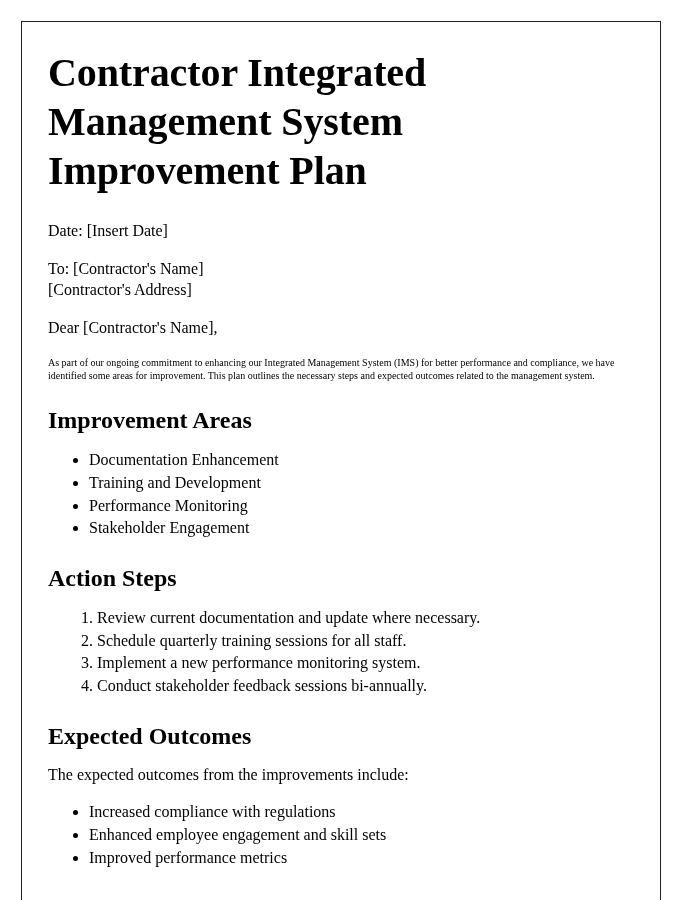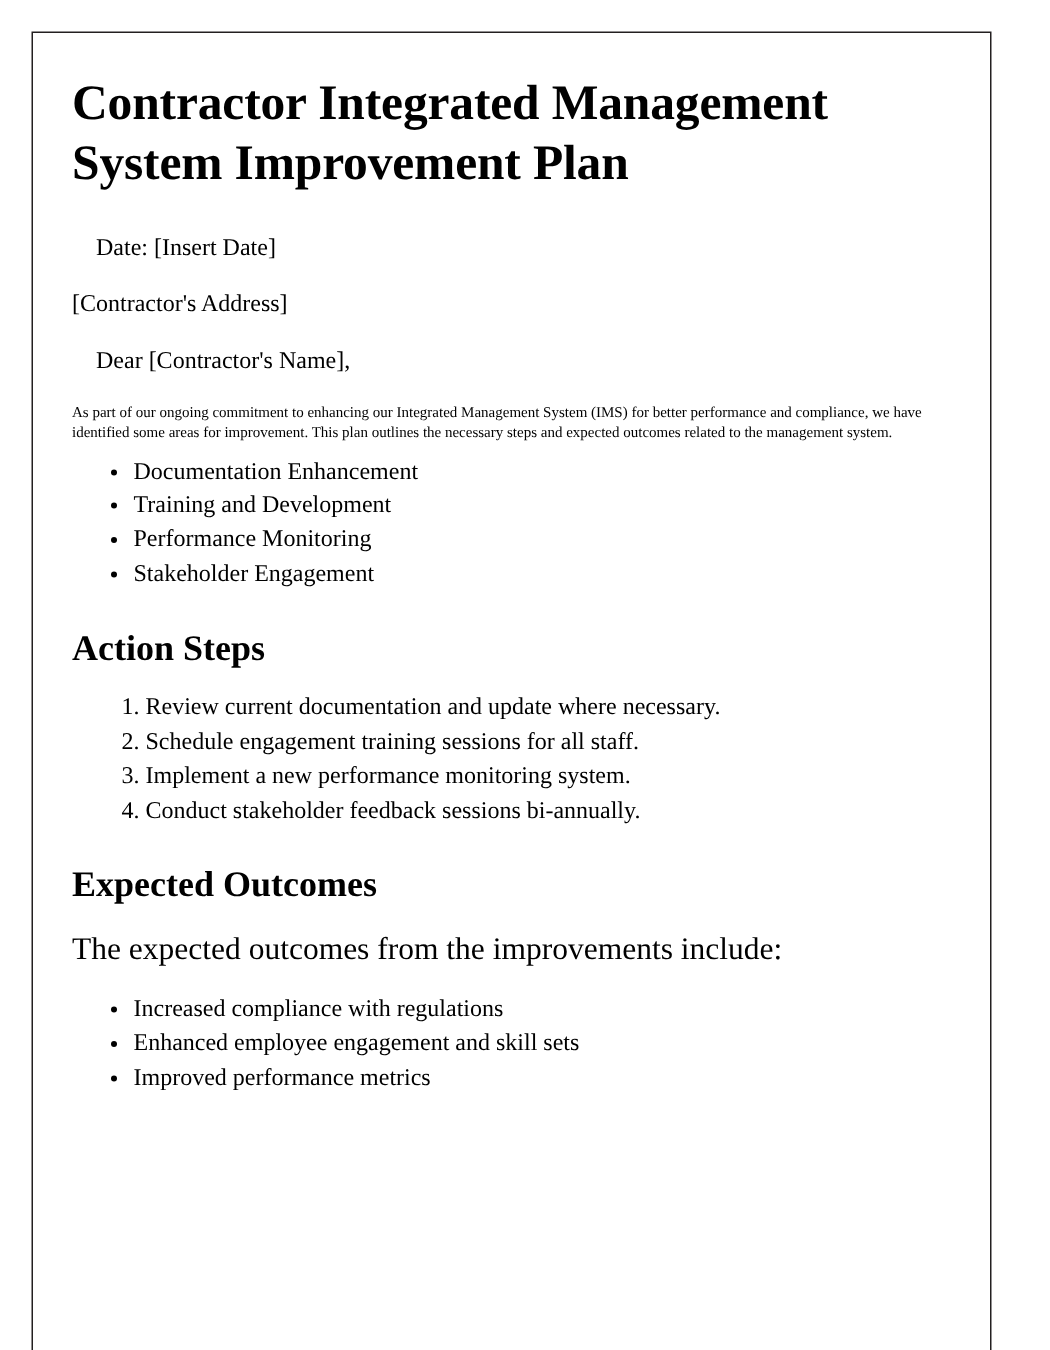--- a/index.html
+++ b/index.html
@@ -27,31 +27,31 @@
     box-sizing: border-box;
     border: 1px solid #231f20;
     background: #ffffff;
   }
 
   .page-body {
     padding: 27px 26px 40px 26px;
   }
 
   .doc-title {
-    font-size: 33px;
+    font-size: 40px;
     font-weight: bold;
     line-height: 1.22;
     margin: 0 0 26px 0;
     letter-spacing: -0.1px;
   }
 
   .para {
     font-size: 16px;
     line-height: 1.30;
-    margin: 0 0 17px 16px;
+    margin: 0 0 17px 0;
   }
 
   .addr-block {
     font-size: 16px;
     line-height: 1.30;
     margin: 0 0 17px 0;
   }
   .addr-line { display: block; }
 
   .body-para {
@@ -73,57 +73,59 @@
     line-height: 1.42;
     margin: 0 0 10px 0;
     padding-left: 41px;
   }
   ul.doc-list { list-style-type: disc; }
   ol.doc-list { list-style-type: decimal; padding-left: 49px; }
   ul.doc-list li,
   ol.doc-list li { margin: 0; padding: 0; }
 
   .intro-line {
-    font-size: 21px;
+    font-size: 16px;
     line-height: 1.30;
     margin: 0 0 16px 0;
   }
 </style>
 </head>
 <body>
 
 <div class="page-sheet">
   <div class="page-body">
 
     <h1 class="doc-title">Contractor Integrated Management System Improvement Plan</h1>
 
     <p class="para">Date: [Insert Date]</p>
 
     <div class="addr-block">
+      <span class="addr-line">To: [Contractor's Name]</span>
       <span class="addr-line">[Contractor's Address]</span>
     </div>
 
     <p class="para">Dear [Contractor's Name],</p>
 
 
     <p class="body-para">As part of our ongoing commitment to enhancing our Integrated Management System (IMS) for better performance and compliance, we have identified some areas for improvement. This plan outlines the necessary steps and expected outcomes related to the management system.</p>
 
+    <h2 class="section-heading">Improvement Areas</h2>
 
     <ul class="doc-list">
         <li>Documentation Enhancement</li>
         <li>Training and Development</li>
         <li>Performance Monitoring</li>
         <li>Stakeholder Engagement</li>
       </ul>
 
     <h2 class="section-heading">Action Steps</h2>
 
     <ol class="doc-list">
         <li>Review current documentation and update where necessary.</li>
-        <li>Schedule engagement training sessions for all staff.</li>
+        <li>Schedule quarterly training sessions for all staff.</li>
         <li>Implement a new performance monitoring system.</li>
         <li>Conduct stakeholder feedback sessions bi-annually.</li>
       </ol>
 
     <h2 class="section-heading">Expected Outcomes</h2>
 
     <p class="intro-line">The expected outcomes from the improvements include:</p>
 
     <ul class="doc-list">
         <li>Increased compliance with regulations</li>

